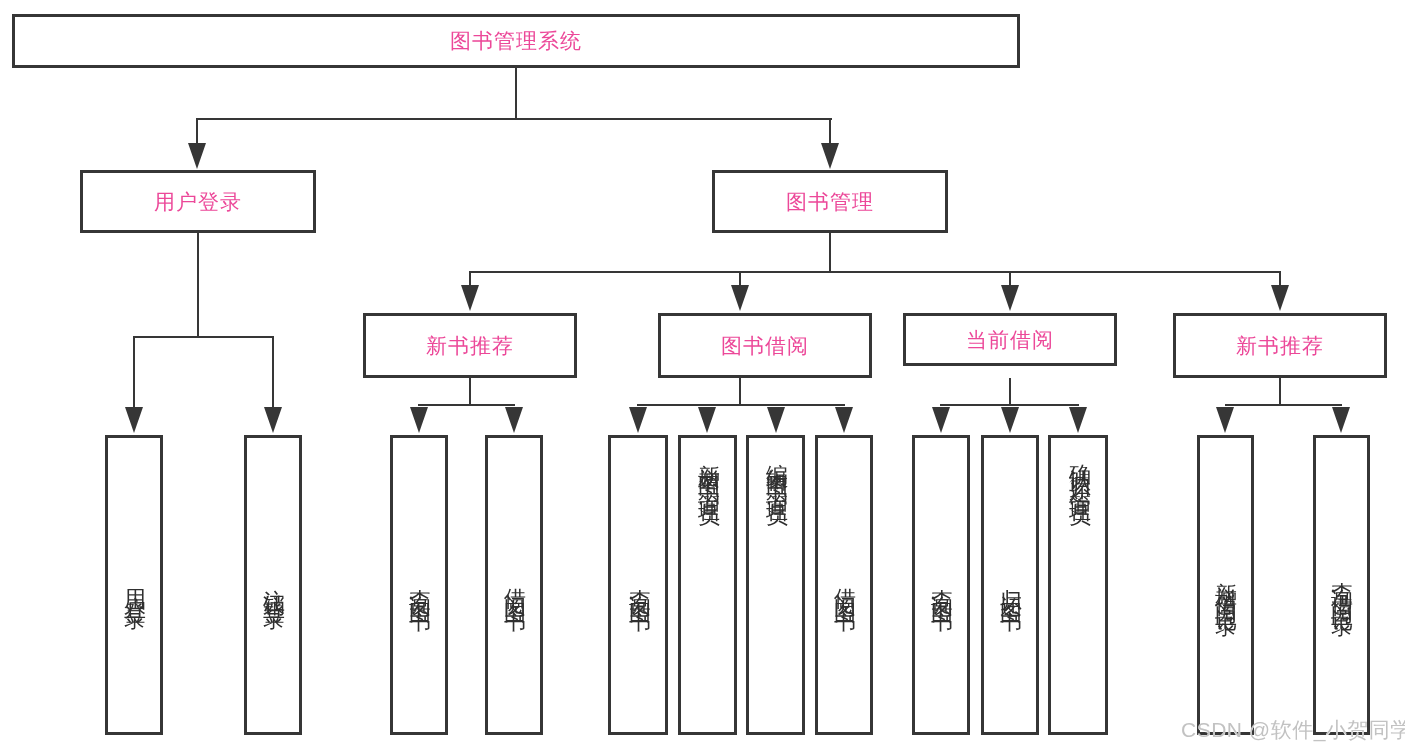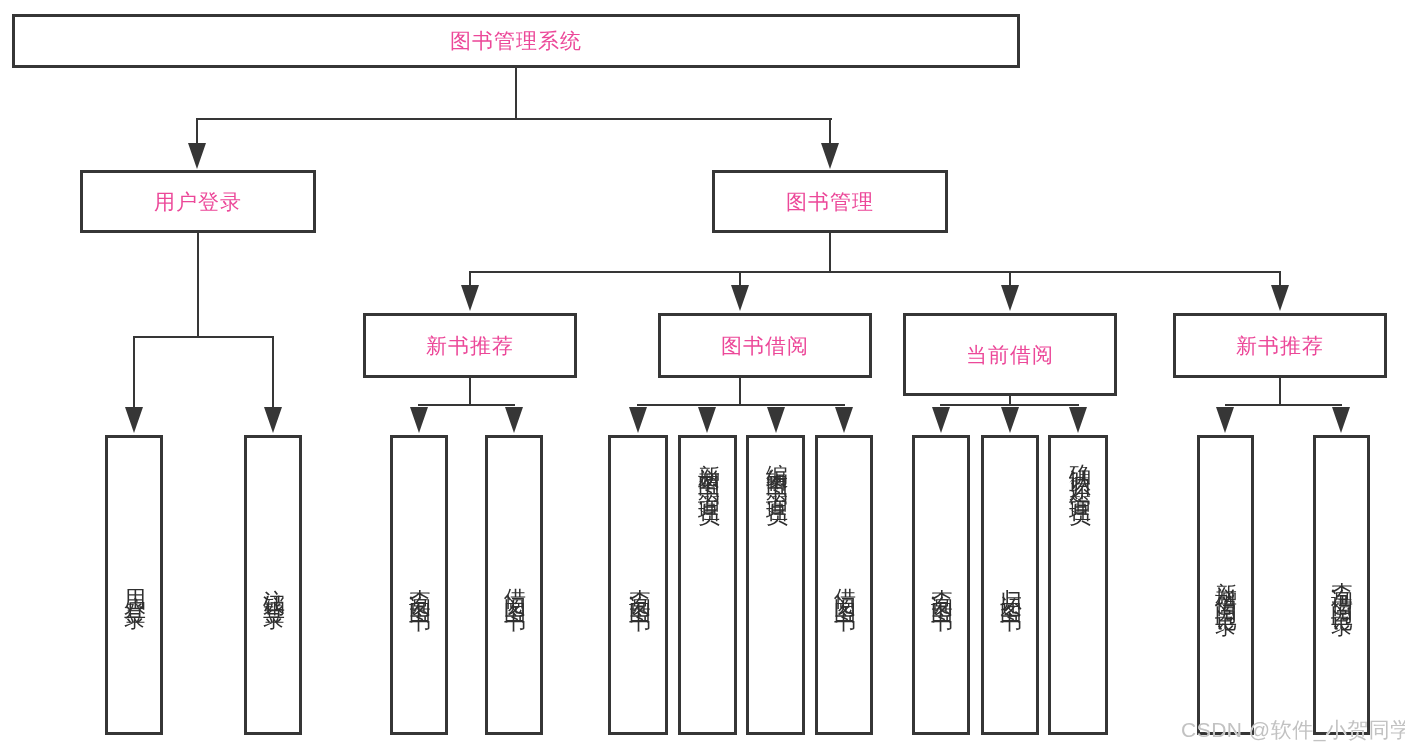--- a/index.html
+++ b/index.html
@@ -116,21 +116,21 @@
   <div class="arrow" style="left:1001px; top:285px;"></div>
   <div class="vl" style="left:1279px; top:271px; height:16px;"></div>
   <div class="arrow" style="left:1271px; top:285px;"></div>
 
   <div class="hbox" style="left:363px; top:313px; width:214px; height:65px;">
     <span>新书推荐</span>
   </div>
   <div class="hbox" style="left:633px; top:313px; width:214px; height:65px;margin-left:25px;">
     <span>图书借阅</span>
   </div>
-  <div class="hbox" style="left:903px; top:313px; width:214px; height:83px;">
+  <div class="hbox" style="left:903px; top:313px; width:214px; height:53px;">
     <span>当前借阅</span>
   </div>
   <div class="hbox" style="left:1173px; top:313px; width:214px; height:65px;">
     <span>新书推荐</span>
   </div>
 
   <div class="vl" style="left:469px; top:378px; height:28px;"></div>
   <div class="hl" style="left:418px; top:404px; width:97px;"></div>
   <div class="arrow" style="left:410px; top:407px;"></div>
   <div class="arrow" style="left:505px; top:407px;"></div>

